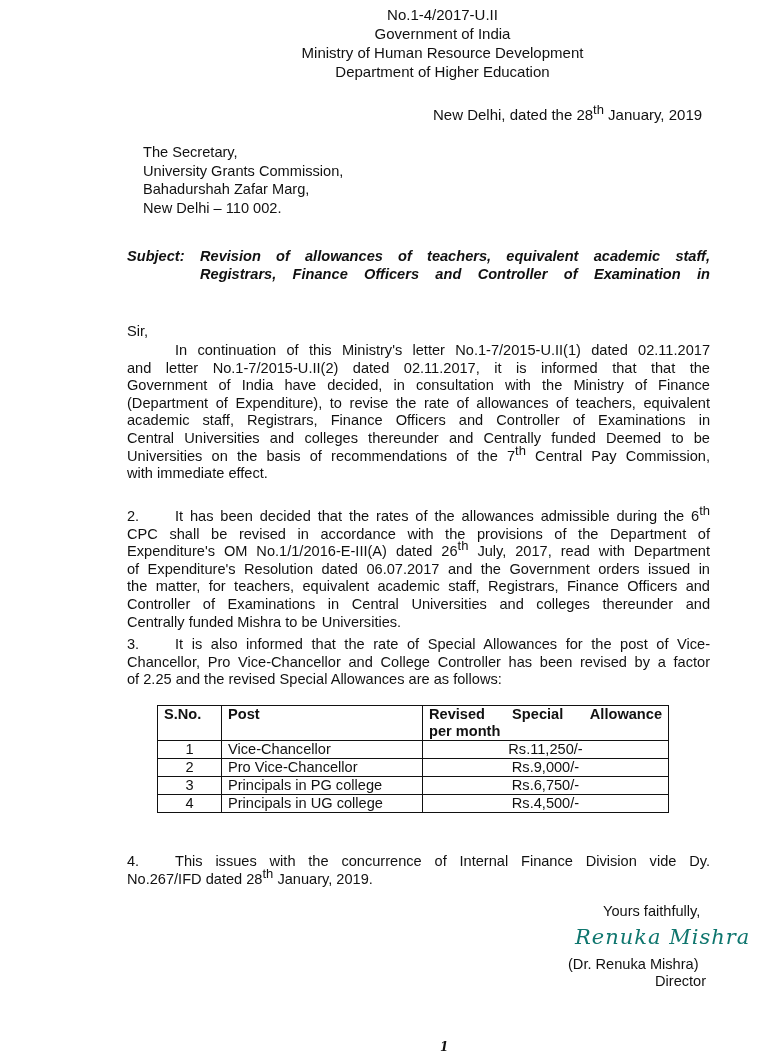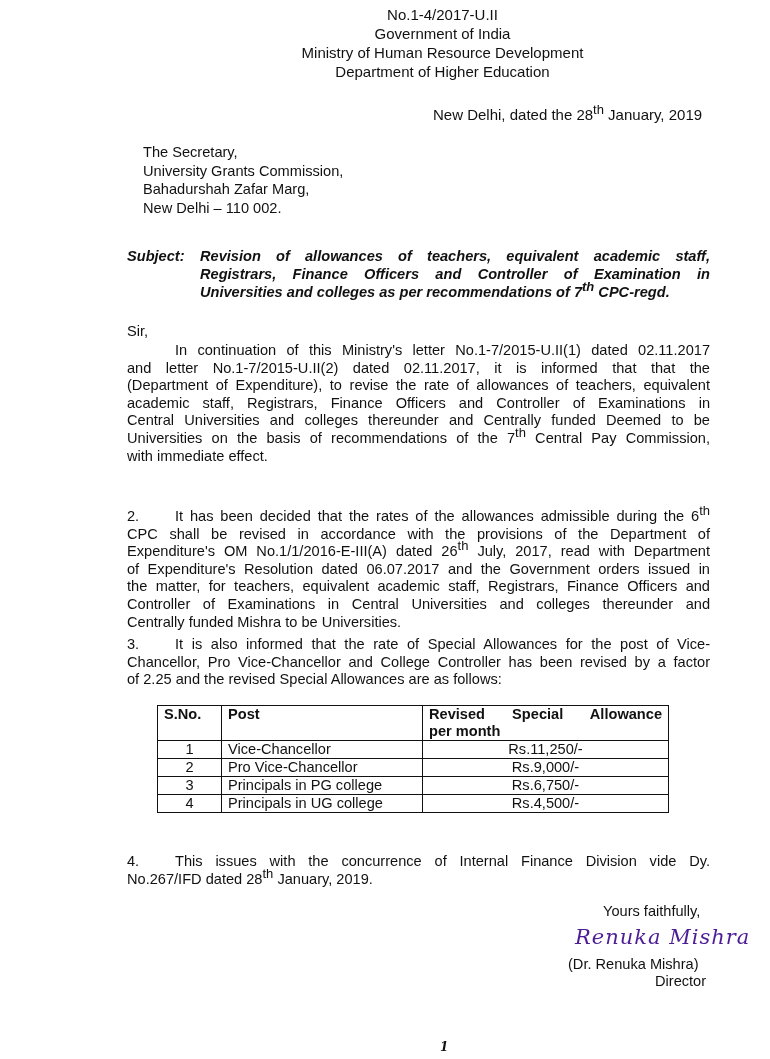--- a/index.html
+++ b/index.html
@@ -21,21 +21,21 @@
   }
   table.allow td, table.allow th {
     border: 1.5px solid #111; padding: 0 6px; line-height: 17px; vertical-align: top;
   }
   table.allow th { font-weight: bold; text-align: left; }
   .c1 { width: 51px; text-align: center !important; }
   .c2 { width: 188px; }
   .c3 { text-align: center; }
   .sig-script {
     font-family: "DejaVu Serif", serif; font-style: italic; font-size: 21px;
-    letter-spacing: 1px; color: #4c1d95;
+    letter-spacing: 1px; color: #0f766e;
   }
 </style>
 </head>
 <body>
 
 <div class="abs hdr" style="top:5px;">No.1-4/2017-U.II</div>
 <div class="abs hdr" style="top:24px;">Government of India</div>
 <div class="abs hdr" style="top:43px;">Ministry of Human Resource Development</div>
 <div class="abs hdr" style="top:62px;">Department of Higher Education</div>
 
@@ -50,29 +50,29 @@
     <div>Bahadurshah Zafar Marg,</div>
     <div>New Delhi – 110 002.</div>
   </div>
 </div>
 
 <div class="abs bold" style="left:127px; top:247px; width:583px; line-height:18px;">
   <span class="abs" style="left:0; top:0;">Subject:</span>
   <div style="margin-left:73px;">
     <div class="jl">Revision of allowances of teachers, equivalent academic staff,</div>
     <div class="jl">Registrars, Finance Officers and Controller of Examination in</div>
-    <div class="line"><span>Universities and colleges as per recommendations of 7</span><sup>th</sup><span> CPC-regd.</span></div>
   </div>
 </div>
 
 <div class="abs" style="left:127px; top:323px;">Sir,</div>
 
 <div class="para" style="top:342px;">
   <div class="jl" style="padding-left:48px;">In continuation of this Ministry's letter No.1-7/2015-U.II(1) dated 02.11.2017</div>
   <div class="jl">and letter No.1-7/2015-U.II(2) dated 02.11.2017, it is informed that that the</div>
+  <div class="jl">Government of India have decided, in consultation with the Ministry of Finance</div>
   <div class="jl">(Department of Expenditure), to revise the rate of allowances of teachers, equivalent</div>
   <div class="jl">academic staff, Registrars, Finance Officers and Controller of Examinations in</div>
   <div class="jl">Central Universities and colleges thereunder and Centrally funded Deemed to be</div>
   <div class="jl"><span>Universities on the basis of recommendations of the 7</span><sup>th</sup><span> Central Pay Commission,</span></div>
   <div>with immediate effect.</div>
 </div>
 
 <div class="para" style="top:508px;">
   <div class="jl" style="position:relative; padding-left:48px;">
     <span class="abs" style="left:0;">2.</span><span>It has been decided that the rates of the allowances admissible during the 6</span><sup>th</sup>

